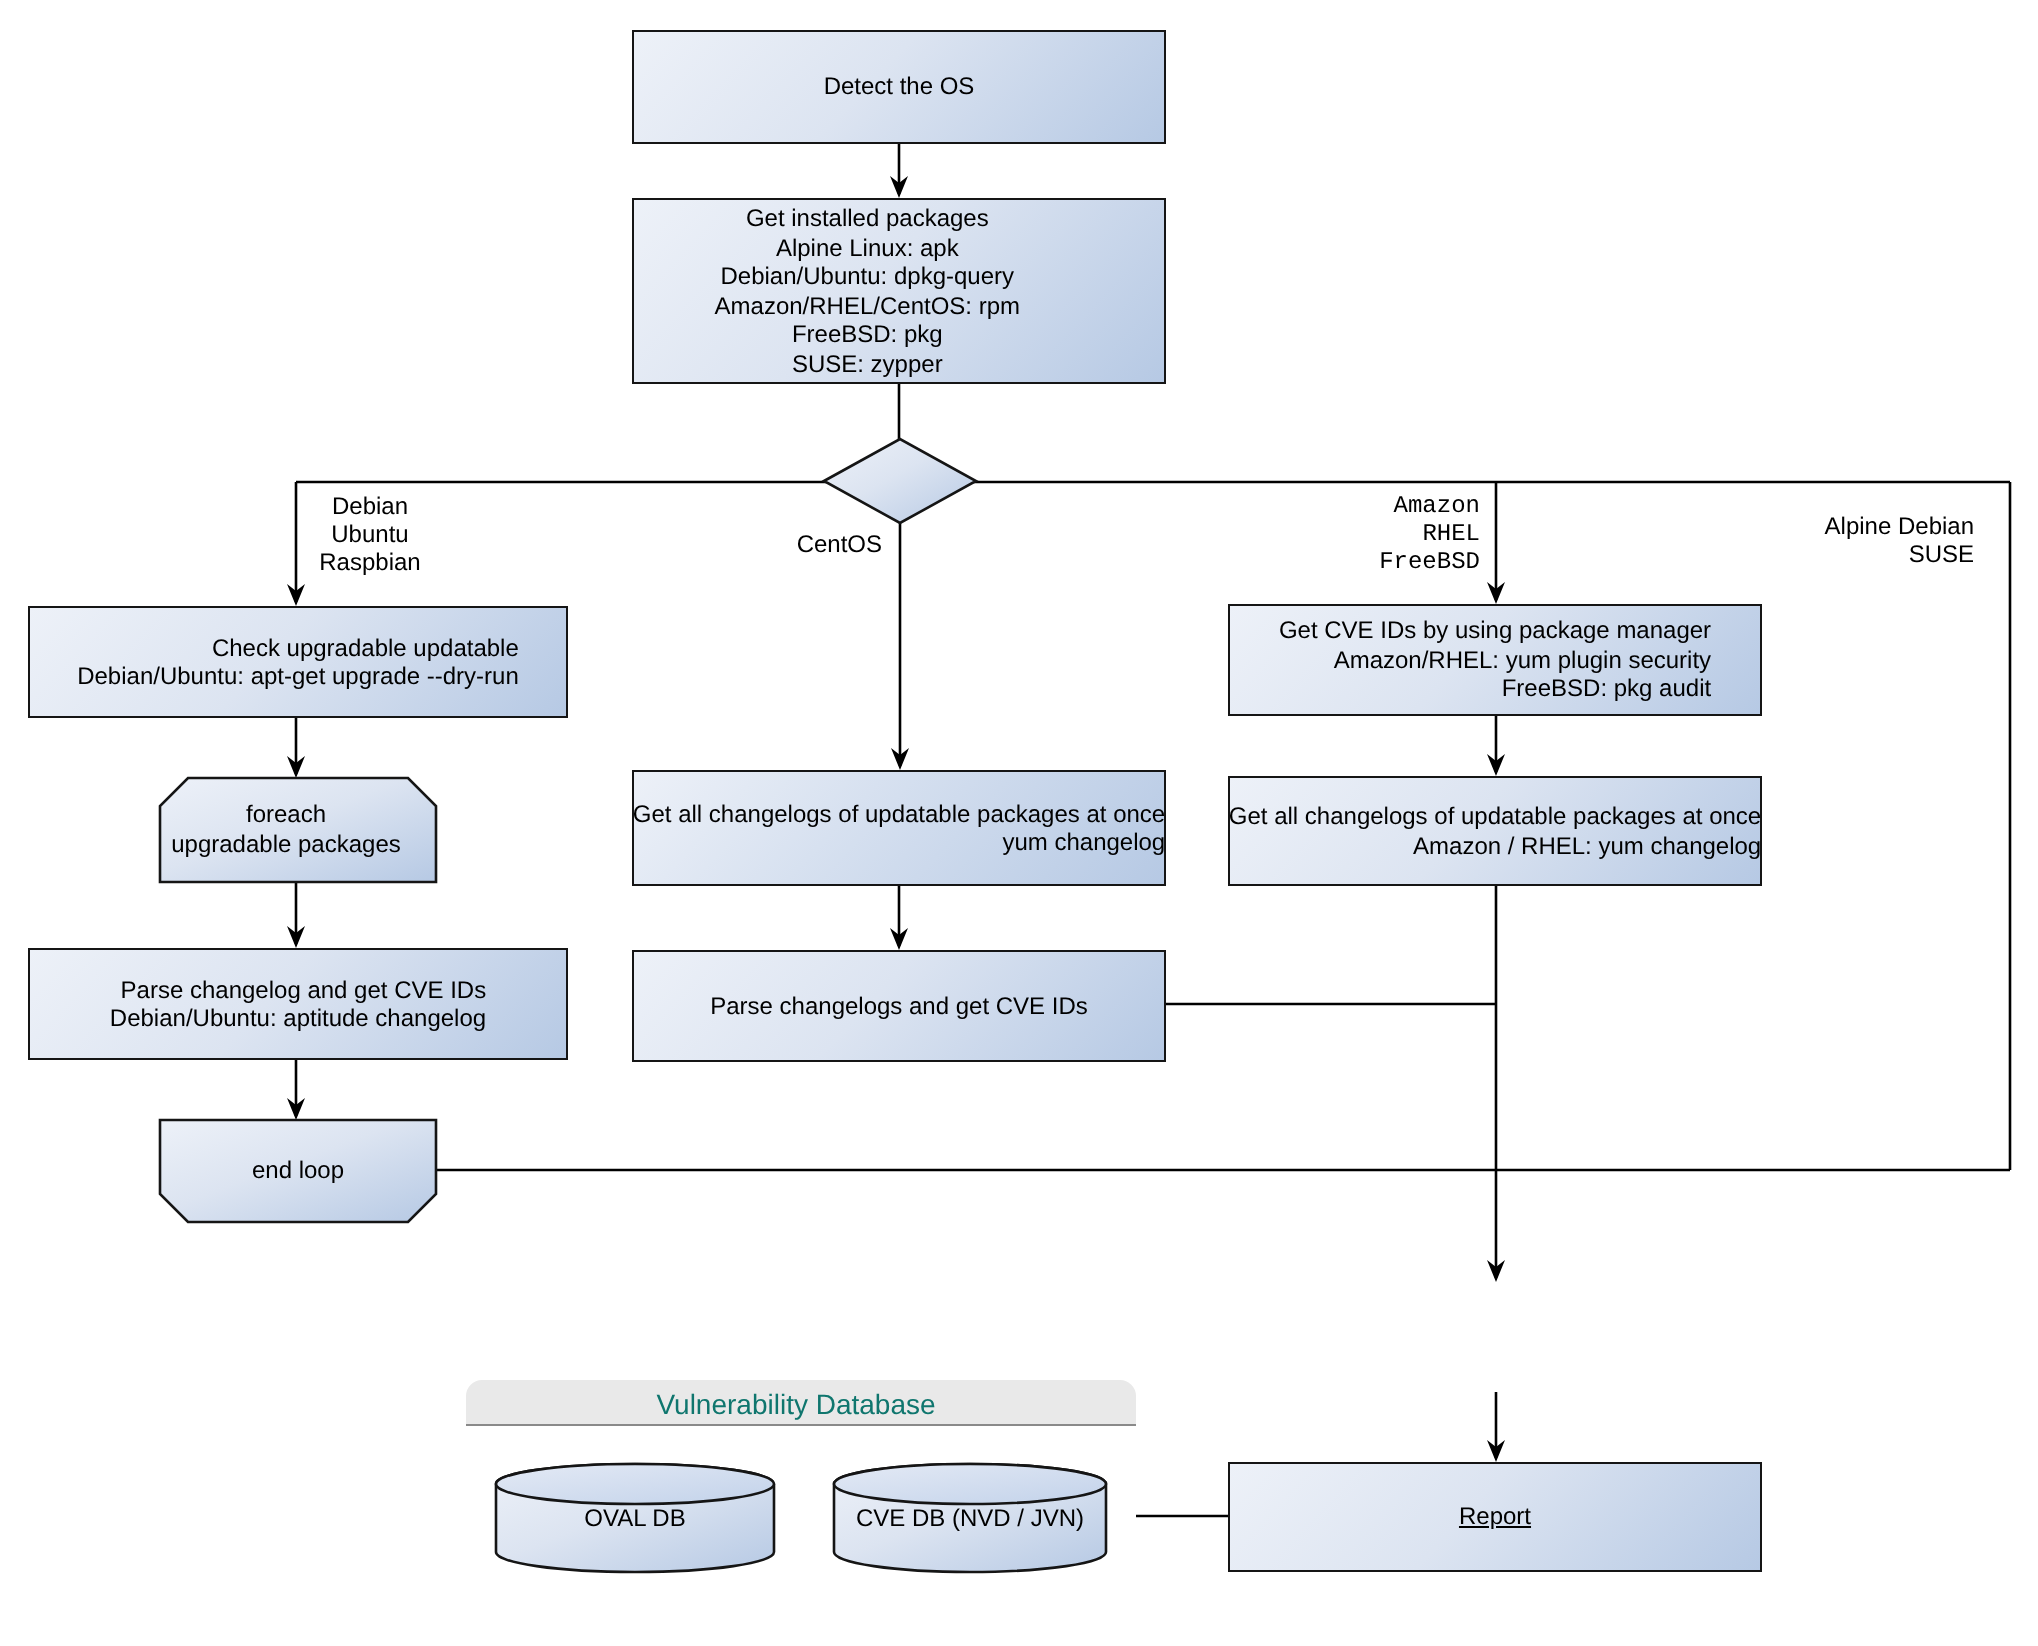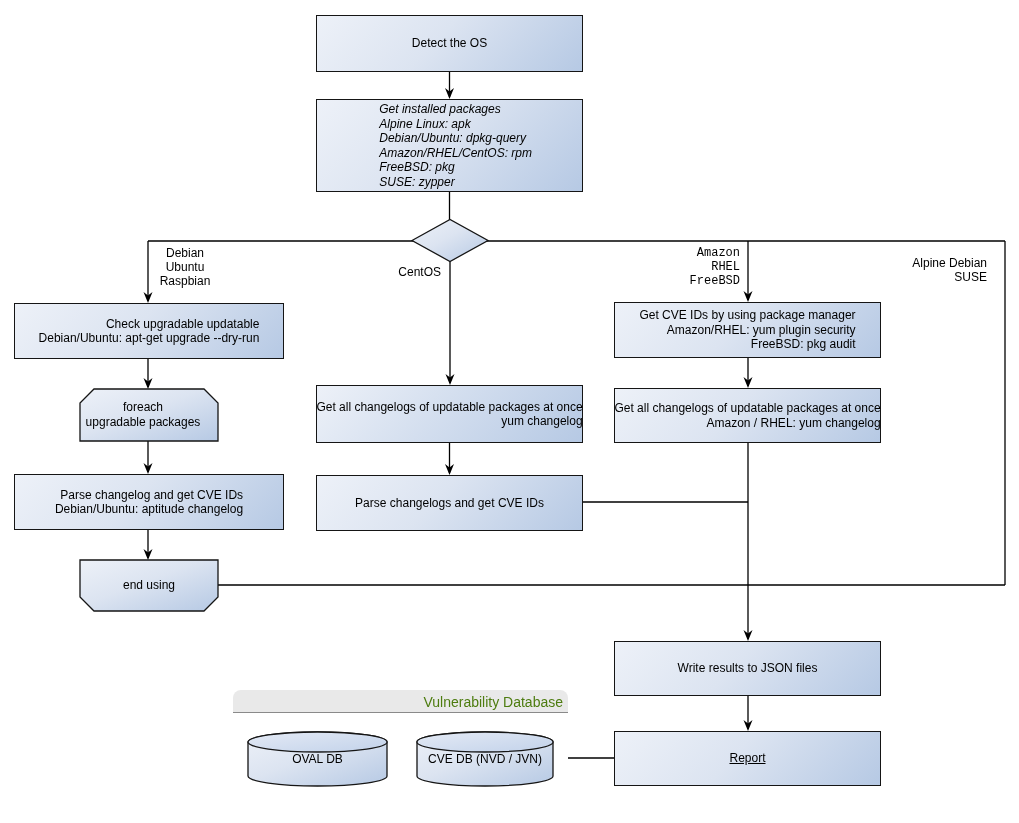--- a/index.html
+++ b/index.html
@@ -11,35 +11,35 @@
   svg.wires { position:absolute; left:0; top:0; width:1019px; height:823px; }
 
   .node {
     position:absolute; box-sizing:border-box;
     border:1.2px solid #151515;
     background:linear-gradient(133deg,#edf1f8 0%,#dce4f1 45%,#b6c9e4 100%);
     display:flex; align-items:center; justify-content:center;
   }
   .lbl { white-space:pre-line; text-align:right; line-height:14.5px; flex:0 0 auto; }
   .node.align-right { justify-content:flex-end; }
-  .node.align-right .lbl { text-align:left; padding-right:50px;font-style:italic; }
+  .node.align-right .lbl { text-align:center; padding-right:72px; }
 
   .floatlbl { position:absolute; white-space:pre-line; line-height:14px; }
   .floatlbl.center { text-align:center; }
   .floatlbl.right  { text-align:right; }
 
   .dbbox {
     position:absolute; left:233px; top:690px; width:335px; height:118px;
     box-sizing:border-box; border:1.6px dashed #2b2b2b; border-radius:9px;
     background:#f4f4f4;
   }
   .dbheader {
     box-sizing:border-box; height:23px; background:#e9e9e9;
     border-bottom:1px solid #8a8a8a; border-radius:8px 8px 0 0;
-    text-align:right; padding:4px 5px 0 0; font-size:14px; color:#4d7c0f;
+    text-align:center; padding:4px 5px 0 0; font-size:14px; color:#0f766e;
   }
 </style>
 </head>
 <body>
 
 <div class="canvas">
 
   <svg class="wires" viewBox="0 0 1019 823" xmlns="http://www.w3.org/2000/svg">
     <defs>
       <linearGradient id="grad" x1="0%" y1="0%" x2="100%" y2="100%">
@@ -140,32 +140,29 @@
     <div class="lbl">Get CVE IDs by using package manager
 Amazon/RHEL: yum plugin security
 FreeBSD: pkg audit</div>
   </div>
 
   <div class="node" style="left:614px;top:388px;width:267px;height:55px;">
     <div class="lbl">Get all changelogs of updatable packages at once
 Amazon / RHEL: yum changelog</div>
   </div>
 
-  <div class="node" style="left:614px;top:641px;width:267px;height:55px;">
-    <div class="lbl">Write results to JSON files</div>
-  </div>
 
   <div class="node" style="left:614px;top:731px;width:267px;height:55px;text-decoration:underline;">
     <div class="lbl">Report</div>
   </div>
 
   <div class="floatlbl center" style="left:80px;top:400px;width:126px;line-height:14.5px;">foreach
 upgradable  packages</div>
 
-  <div class="floatlbl center" style="left:80px;top:578px;width:138px;">end using</div>
+  <div class="floatlbl center" style="left:80px;top:578px;width:138px;">end loop</div>
 
   <div class="floatlbl center" style="left:248px;top:752px;width:139px;">OVAL DB</div>
 
   <div class="floatlbl center" style="left:417px;top:752px;width:136px;">CVE DB (NVD / JVN)</div>
 
   <div class="floatlbl center" style="left:145px;top:246px;width:80px;">Debian
 Ubuntu
 Raspbian</div>
 
   <div class="floatlbl right" style="left:381px;top:265px;width:60px;">CentOS</div>

